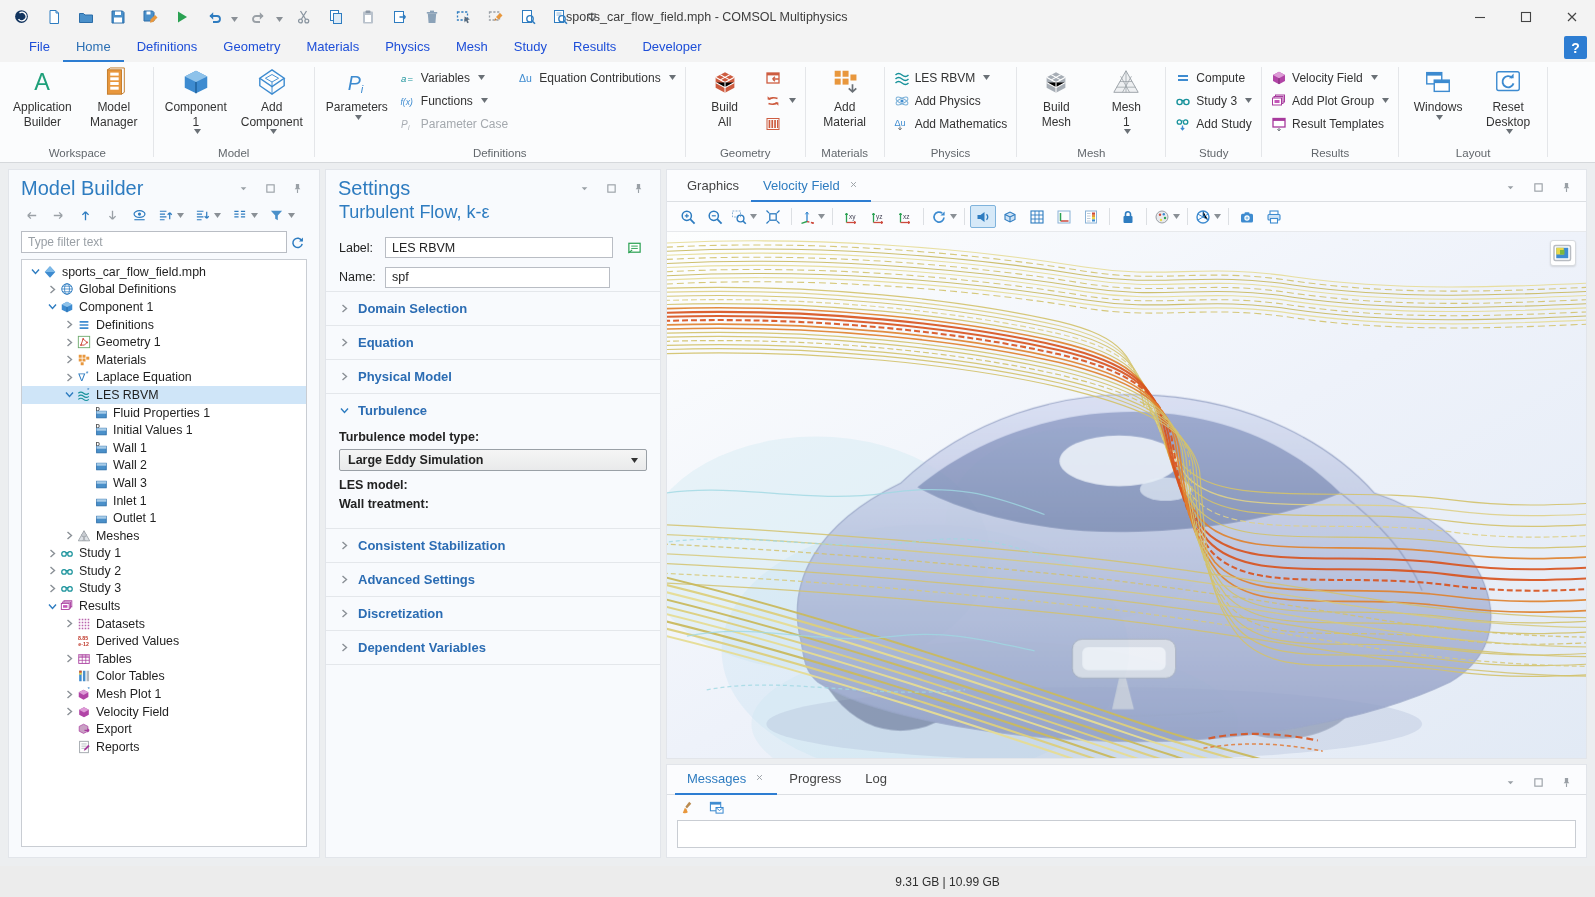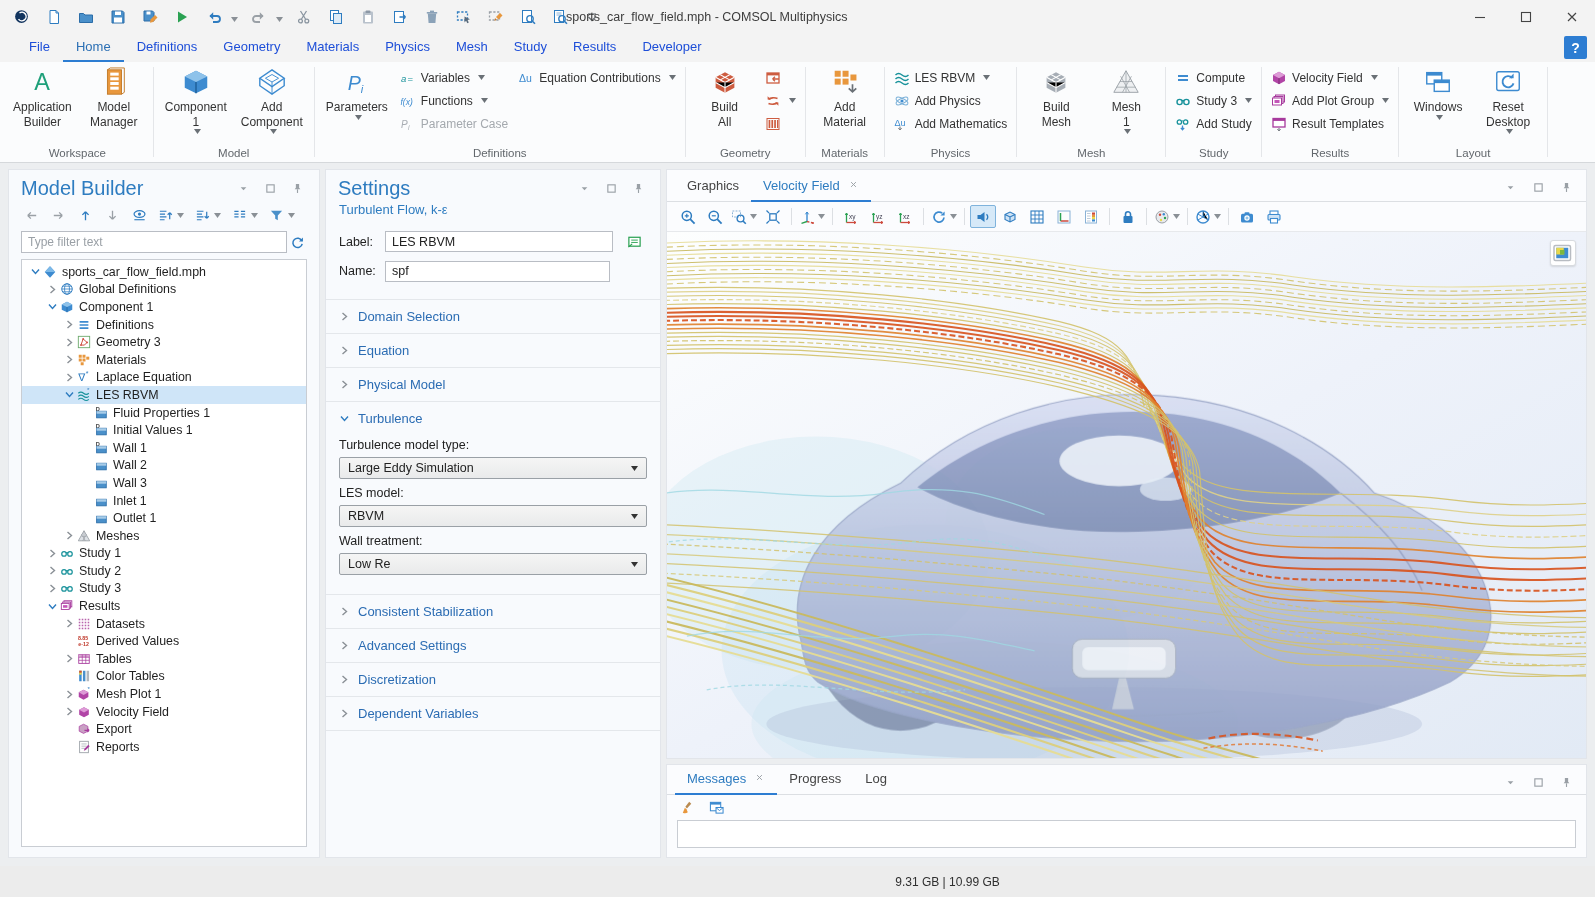--- a/index.html
+++ b/index.html
@@ -46,26 +46,26 @@
   .tbtn.withdd{width:auto;gap:1px;padding:0 2px;}
   .frow{display:flex;padding:3px 12px 6px;align-items:center;}
   .frow input{flex:1;height:18px;border:1px solid #b9bdc4;font-size:12px;padding:1px 6px;font-family:"Liberation Sans",sans-serif;color:#333;background:#fff;}
   .frow input::placeholder{color:#9aa0a6;}
   .treebox{flex:1;margin:0 12px 10px;background:#fff;border:1px solid #c9cdd3;overflow:hidden;padding-top:3px;}
   .trow{height:17.6px;display:flex;align-items:center;font-size:12.4px;color:#1f1f1f;white-space:nowrap;}
   .trow.sel{background:#cfe5f8;}
   .tchev{width:14px;display:flex;justify-content:center;flex:none;}
   .ticon{width:16px;height:15px;display:flex;align-items:center;justify-content:center;margin-right:4px;flex:none;}
   
-  .subtitle{font-size:13px;color:#2e7cc0;padding:1px 13px 9px;}
+  .subtitle{font-size:18px;color:#2e7cc0;padding:1px 13px 9px;}
   .fieldrow{display:flex;align-items:center;padding:3.5px 13px;gap:8px;font-size:12.5px;color:#222;}
   .fieldrow .cap{width:38px;flex:none;}
   .fieldrow input{flex:1;height:17px;border:1px solid #b9bdc4;font-size:12.5px;padding:1px 6px;color:#222;background:#fff;font-family:"Liberation Sans",sans-serif;}
   .lblbtn{width:24px;height:22px;display:flex;align-items:center;justify-content:center;border:1px solid transparent;border-radius:2px;}
-  .sections{margin-top:14px;}
+  .sections{margin-top:0;font-weight:bold;}
   .sec{border-top:1px solid #e4e7eb;}
   .sechead{display:flex;align-items:center;gap:9px;padding:9px 14px;font-size:13px;color:#2b6cb3;}
   .secbody{padding:0 13px 12px;}
   .flabel{font-size:12.5px;color:#222;margin:3px 0 5px;}
   .dropdown{height:20px;background:linear-gradient(#f5f5f5,#e9eaeb);border:1px solid #9aa0a6;border-radius:2px;
             display:flex;align-items:center;padding:0 8px;font-size:12.5px;color:#222;margin-bottom:7px;}
   .dropdown .dval{flex:1;}
   .secend{border-top:1px solid #e4e7eb;}
   
   .gcol{flex:1;display:flex;flex-direction:column;gap:5px;min-width:0;min-height:0;}
@@ -925,21 +925,21 @@
               </span>
               <span class="ticon">
                 <svg width="14" height="14" viewBox="0 0 16 16">
                   <rect x="1.5" y="1.5" width="13" height="13" fill="#fff" stroke="#69a869"></rect>
                   <path d="M4.5 11.5L7 4.5l4.5 4-3 3z" fill="none" stroke="#cd4a3d" stroke-width="1.1"></path>
                   <circle cx="7" cy="4.5" r="1" fill="#cd4a3d"></circle>
                   <circle cx="11.5" cy="8.5" r="1" fill="#cd4a3d"></circle>
                   <circle cx="4.5" cy="11.5" r="1" fill="#cd4a3d"></circle>
                 </svg>
               </span>
-              <span>Geometry 3</span>
+              <span>Geometry 1</span>
             </div>
             <div class="trow" style="padding-left: 40px;">
               <span class="tchev">
                 <svg width="9" height="9" viewBox="0 0 9 9">
                   <path d="M2.5 1l4 3.5-4 3.5" fill="none" stroke="#8a9096" stroke-width="1.4"></path>
                 </svg>
               </span>
               <span class="ticon">
                 <svg width="14" height="14" viewBox="0 0 16 16">
                   <g fill="#e8973d">
@@ -1338,37 +1338,21 @@
               <div class="flabel">Turbulence model type:</div>
               <div class="dropdown">
                 <span class="dval">Large Eddy Simulation</span>
                 <span class="tri">
                   <svg width="7" height="5" viewBox="0 0 7 5">
                     <path d="M0 0h7L3.5 5z" fill="#333"></path>
                   </svg>
                 </span>
               </div>
               <div class="flabel">LES model:</div>
-              <div class="dropdown">
-                <span class="dval">RBVM</span>
-                <span class="tri">
-                  <svg width="7" height="5" viewBox="0 0 7 5">
-                    <path d="M0 0h7L3.5 5z" fill="#333"></path>
-                  </svg>
-                </span>
-              </div>
               <div class="flabel">Wall treatment:</div>
-              <div class="dropdown">
-                <span class="dval">Low Re</span>
-                <span class="tri">
-                  <svg width="7" height="5" viewBox="0 0 7 5">
-                    <path d="M0 0h7L3.5 5z" fill="#333"></path>
-                  </svg>
-                </span>
-              </div>
             </div>
           </div>
           <div class="sec">
             <div class="sechead">
               <span><svg width="9" height="9" viewBox="0 0 9 9">
                   <path d="M2.5 1l4 3.5-4 3.5" fill="none" stroke="#8a9096" stroke-width="1.4"></path>
                 </svg></span>
               <span>Consistent Stabilization</span>
             </div>
           </div>

